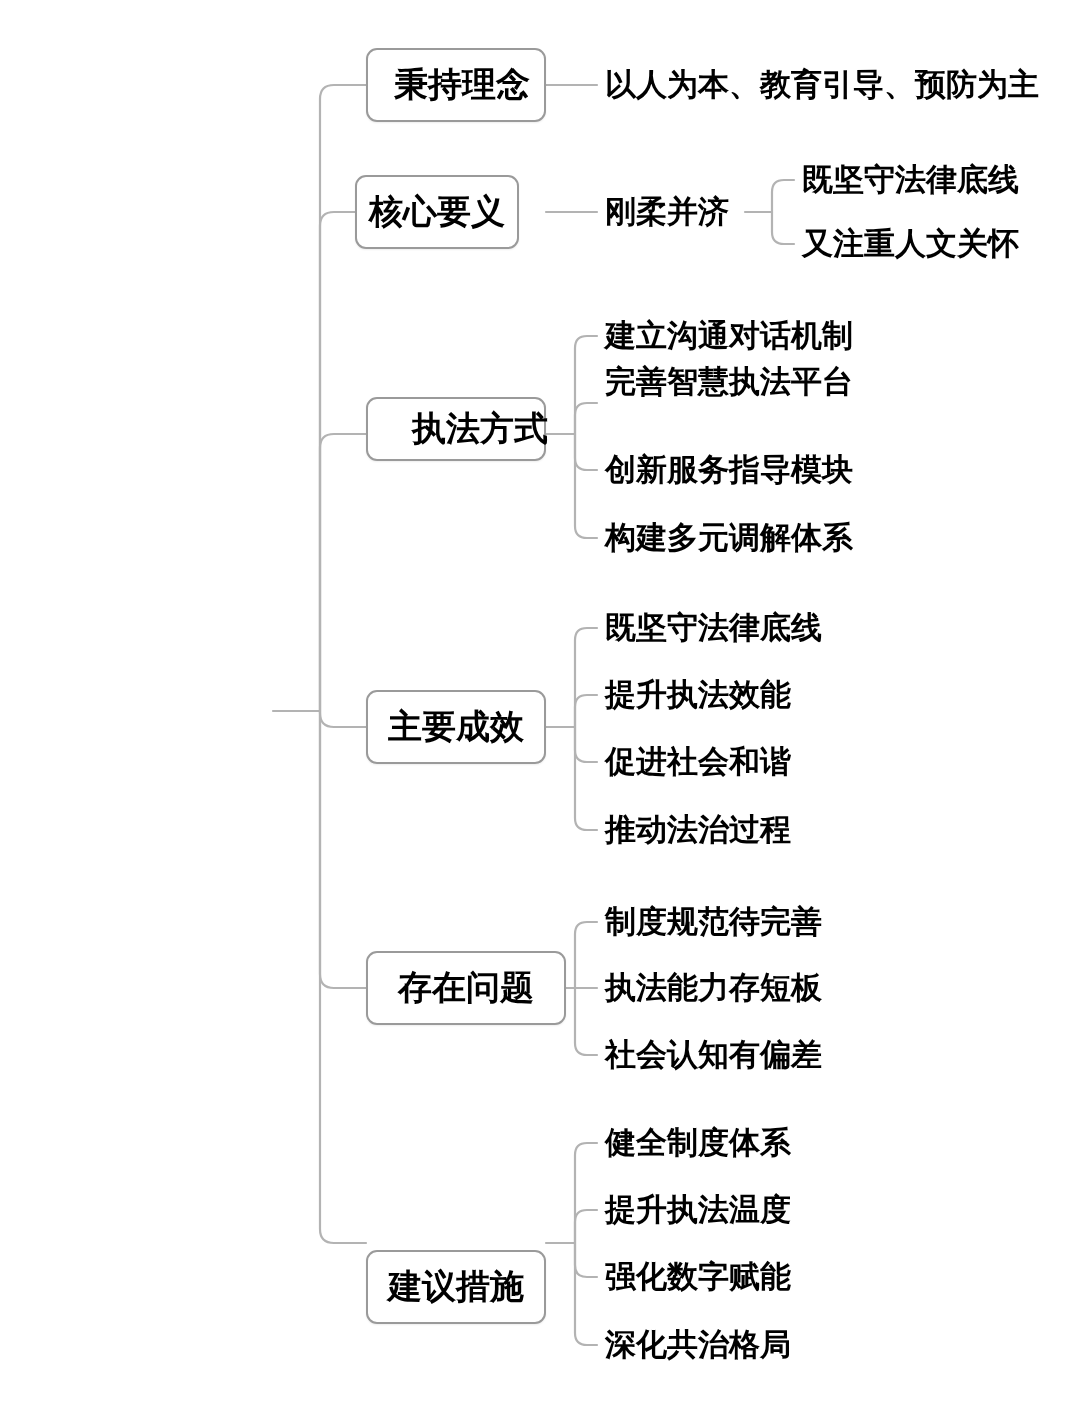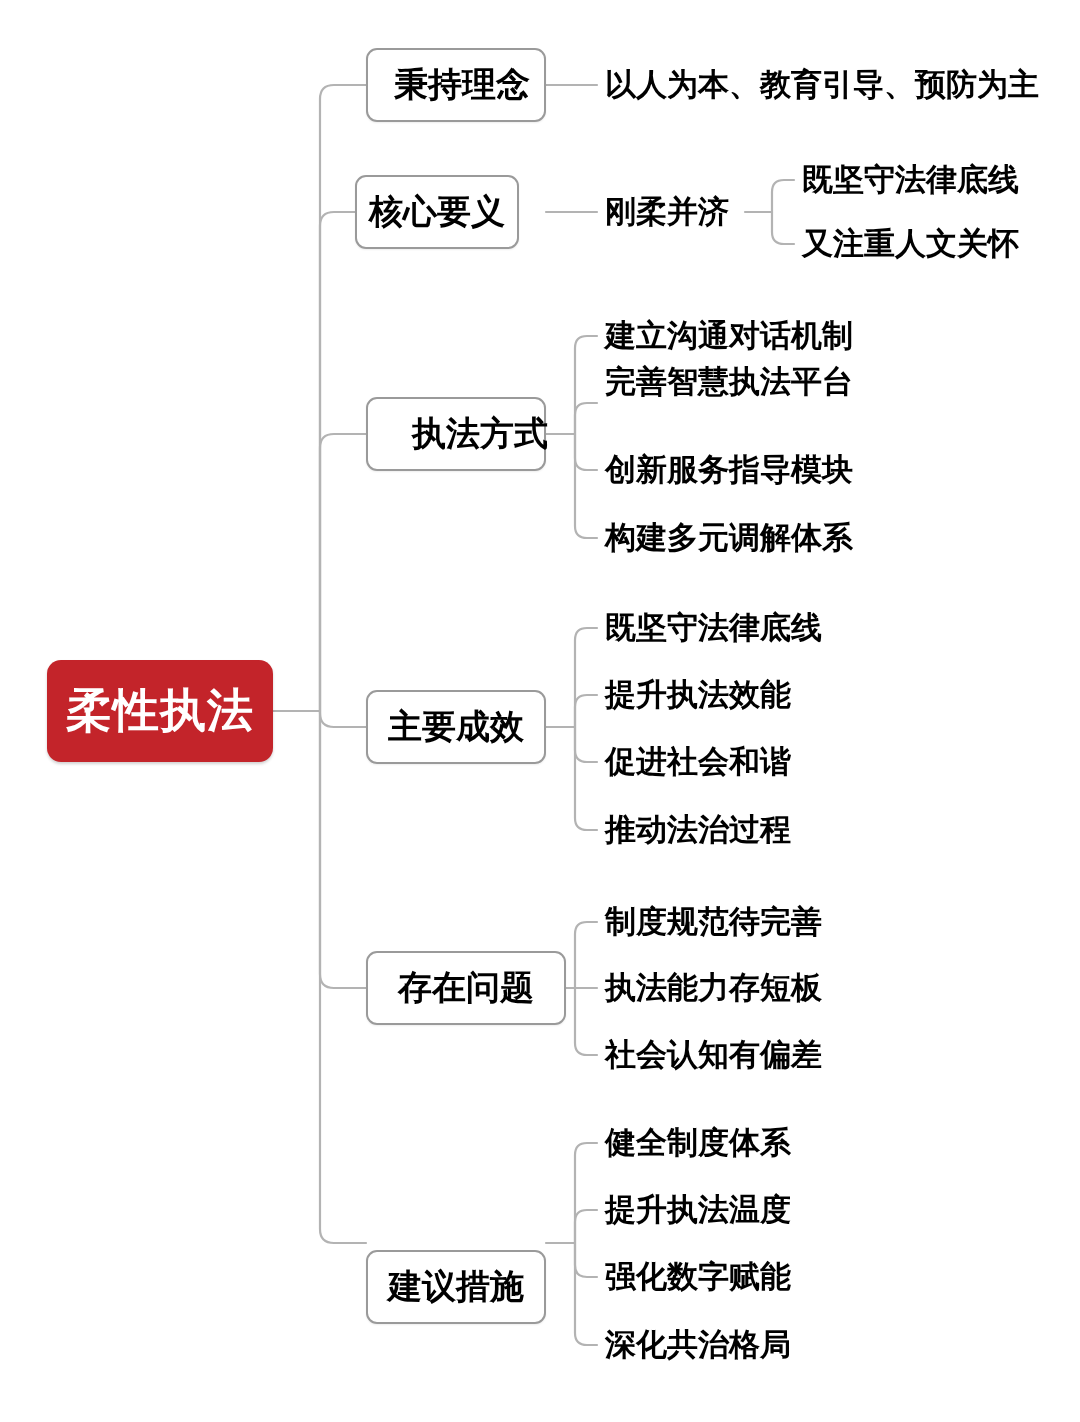--- a/index.html
+++ b/index.html
@@ -50,29 +50,28 @@
       <path d="M 575 988 V 934 Q 575 922 587 922 H 597" fill="none" stroke="#b3b3b3" stroke-width="2.2" stroke-linecap="round"></path>
       <path d="M 575 988 H 597" fill="none" stroke="#b3b3b3" stroke-width="2.2" stroke-linecap="round"></path>
       <path d="M 575 988 V 1043 Q 575 1055 587 1055 H 597" fill="none" stroke="#b3b3b3" stroke-width="2.2" stroke-linecap="round"></path>
       <path d="M 320 711 V 1229 Q 320 1243 334 1243 H 366" fill="none" stroke="#b3b3b3" stroke-width="2.2" stroke-linecap="round"></path>
       <path d="M 546 1243 H 575" fill="none" stroke="#b3b3b3" stroke-width="2.2" stroke-linecap="round"></path>
       <path d="M 575 1243 V 1155 Q 575 1143 587 1143 H 597" fill="none" stroke="#b3b3b3" stroke-width="2.2" stroke-linecap="round"></path>
       <path d="M 575 1243 V 1222 Q 575 1210 587 1210 H 597" fill="none" stroke="#b3b3b3" stroke-width="2.2" stroke-linecap="round"></path>
       <path d="M 575 1243 V 1265 Q 575 1277 587 1277 H 597" fill="none" stroke="#b3b3b3" stroke-width="2.2" stroke-linecap="round"></path>
       <path d="M 575 1243 V 1333 Q 575 1345 587 1345 H 597" fill="none" stroke="#b3b3b3" stroke-width="2.2" stroke-linecap="round"></path>
     </svg>
-  <div class="node root" id="root-node" style="left: 47px; top: 660px; width: 226px; height: 102px;">柔性执法</div>
   <div id="nodes">
       <div class="node branch" style="left: 366px; top: 48px; width: 180px; height: 74px; padding-left: 12px;">秉持理念</div>
       <div class="node leaf" style="left: 605px; top: 61px; height: 48px;">以人为本、教育引导、预防为主</div>
       <div class="node branch" style="left: 355px; top: 175px; width: 164px; height: 74px;">核心要义</div>
       <div class="node leaf" style="left: 605px; top: 188px; height: 48px;">刚柔并济</div>
       <div class="node leaf" style="left: 802px; top: 156px; height: 48px;">既坚守法律底线</div>
       <div class="node leaf" style="left: 802px; top: 220px; height: 48px;">又注重人文关怀</div>
-      <div class="node branch" style="left: 366px; top: 397px; width: 180px; height: 74px; padding-left: 48px;">执法方式</div>
+      <div class="node branch" style="left: 366px; top: 397px; width: 180px; height: 64px; padding-left: 48px;">执法方式</div>
       <div class="node leaf" style="left: 605px; top: 312px; height: 48px;">建立沟通对话机制</div>
       <div class="node leaf" style="left: 605px; top: 358px; height: 48px;">完善智慧执法平台</div>
       <div class="node leaf" style="left: 605px; top: 446px; height: 48px;">创新服务指导模块</div>
       <div class="node leaf" style="left: 605px; top: 514px; height: 48px;">构建多元调解体系</div>
       <div class="node branch" style="left: 366px; top: 690px; width: 180px; height: 74px;">主要成效</div>
       <div class="node leaf" style="left: 605px; top: 604px; height: 48px;">既坚守法律底线</div>
       <div class="node leaf" style="left: 605px; top: 671px; height: 48px;">提升执法效能</div>
       <div class="node leaf" style="left: 605px; top: 738px; height: 48px;">促进社会和谐</div>
       <div class="node leaf" style="left: 605px; top: 806px; height: 48px;">推动法治过程</div>
       <div class="node branch" style="left: 366px; top: 951px; width: 200px; height: 74px;">存在问题</div>

